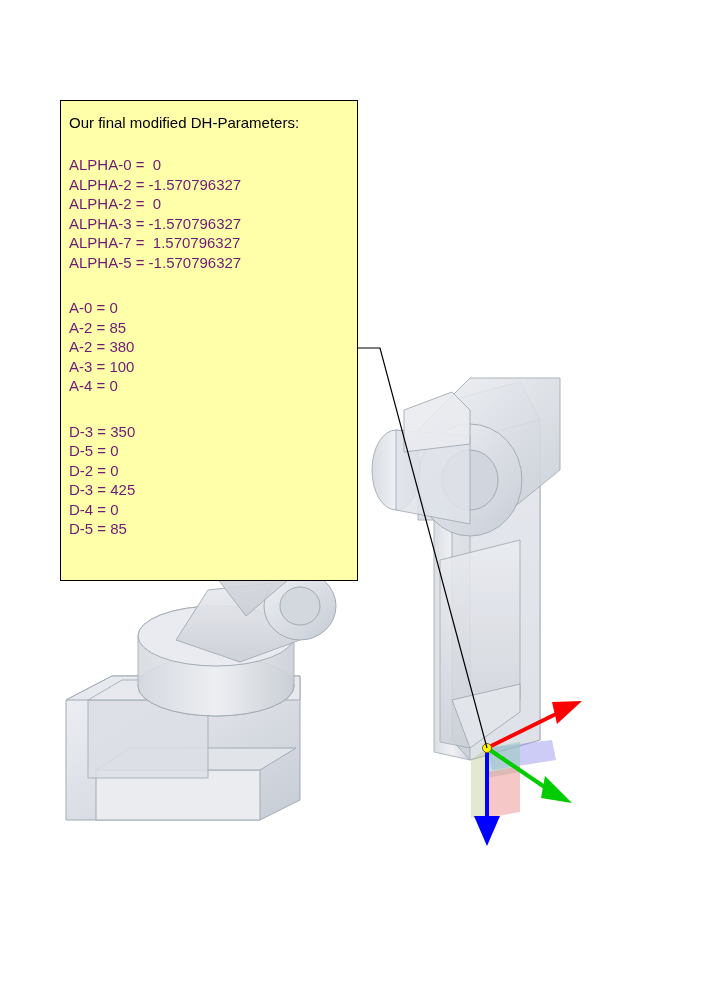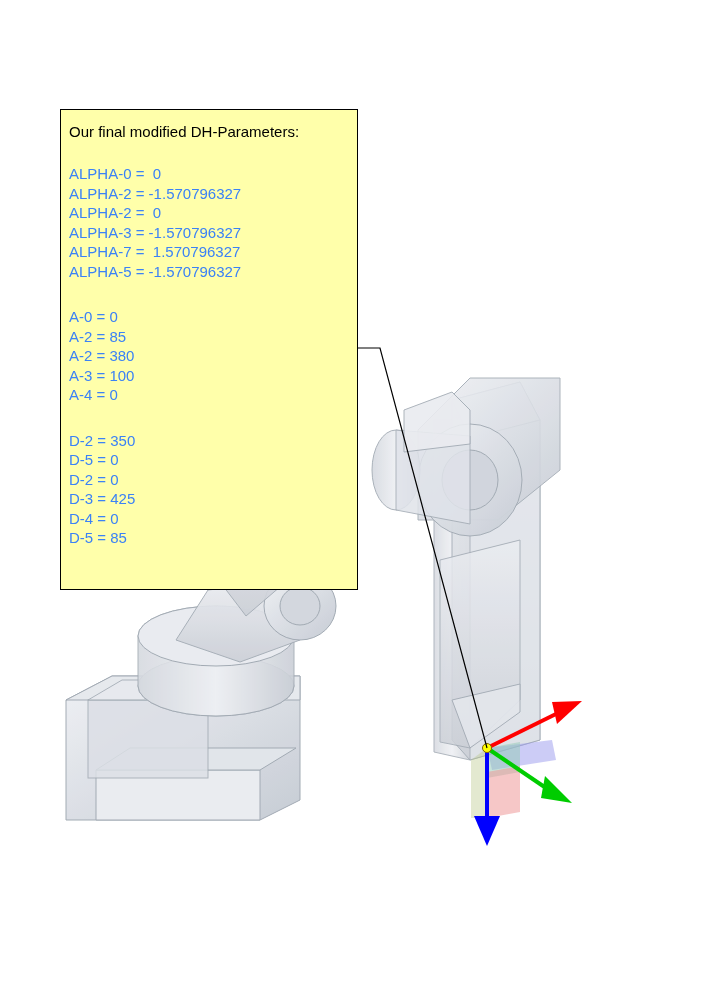--- a/index.html
+++ b/index.html
@@ -18,41 +18,41 @@
   #scene {
     position: absolute;
     left: 0;
     top: 0;
     width: 702px;
     height: 1000px;
   }
   .callout-box {
     position: absolute;
     left: 60px;
-    top: 109px;
+    top: 100px;
     width: 298px;
     height: 481px;
     background: #ffffaa;
     border: 1px solid #000000;
     box-sizing: border-box;
     padding: 12px 0 5px 8px;
   }
   .callout-title {
     font-size: 15px;
     color: #000000;
     line-height: 19px;
     margin: 0 0 0 0;
     white-space: pre;
   }
   .param-block {
     margin-top: 23px;
   }
   .param-line {
     font-size: 15px;
-    color: #3b82f6;
+    color: #701a75;
     line-height: 19.5px;
     white-space: pre;
   }
   .spacer-block {
     height: 26px;
   }
 </style>
 </head>
 <body>
 
@@ -187,21 +187,21 @@
       <div class="param-line">A-0 = 0</div>
       <div class="param-line">A-2 = 85</div>
       <div class="param-line">A-2 = 380</div>
       <div class="param-line">A-3 = 100</div>
       <div class="param-line">A-4 = 0</div>
     </div>
 
     <div class="spacer-block"></div>
 
     <div>
-      <div class="param-line">D-2 = 350</div>
+      <div class="param-line">D-3 = 350</div>
       <div class="param-line">D-5 = 0</div>
       <div class="param-line">D-2 = 0</div>
       <div class="param-line">D-3 = 425</div>
       <div class="param-line">D-4 = 0</div>
       <div class="param-line">D-5 = 85</div>
     </div>
   </div>
 
 </div>
 

